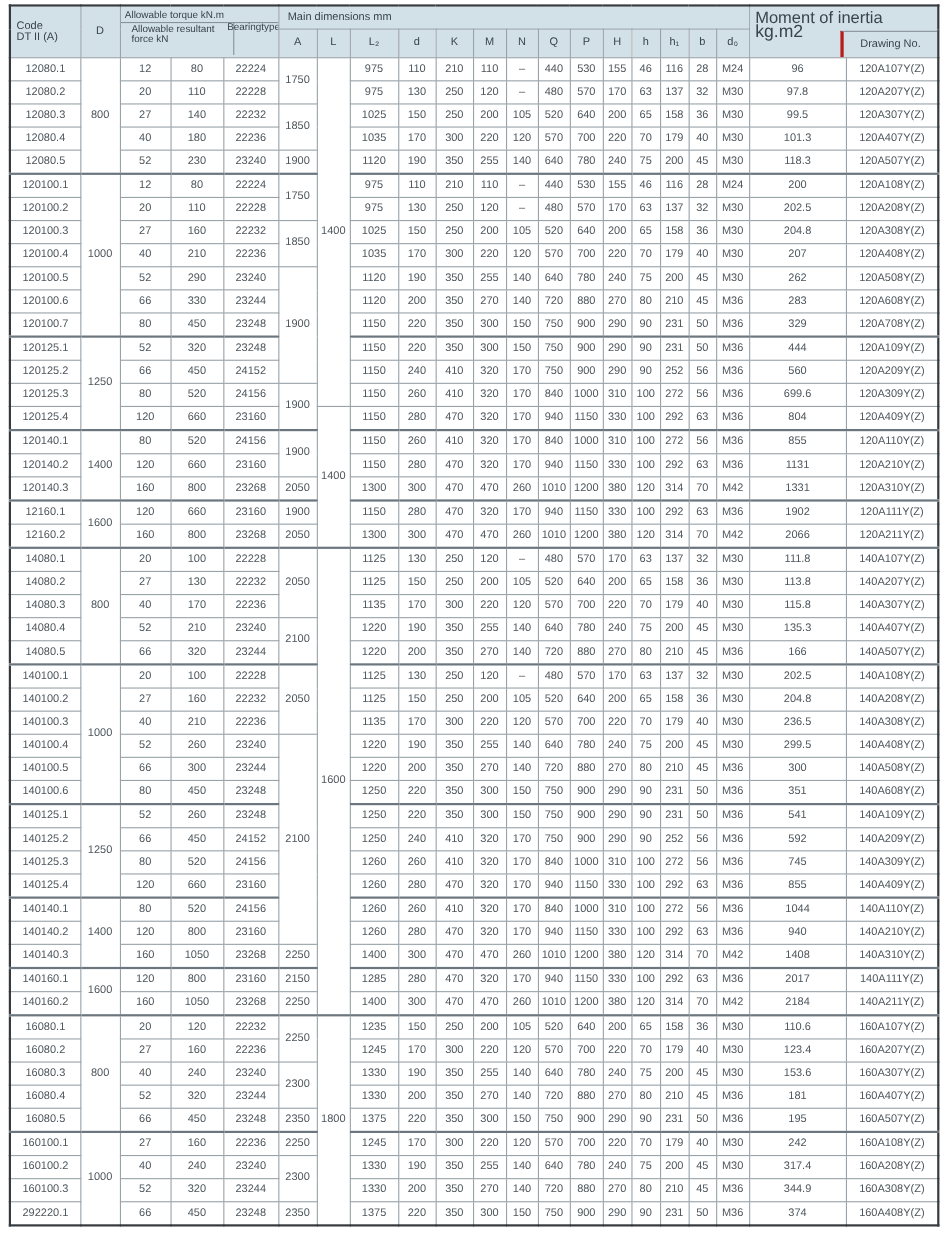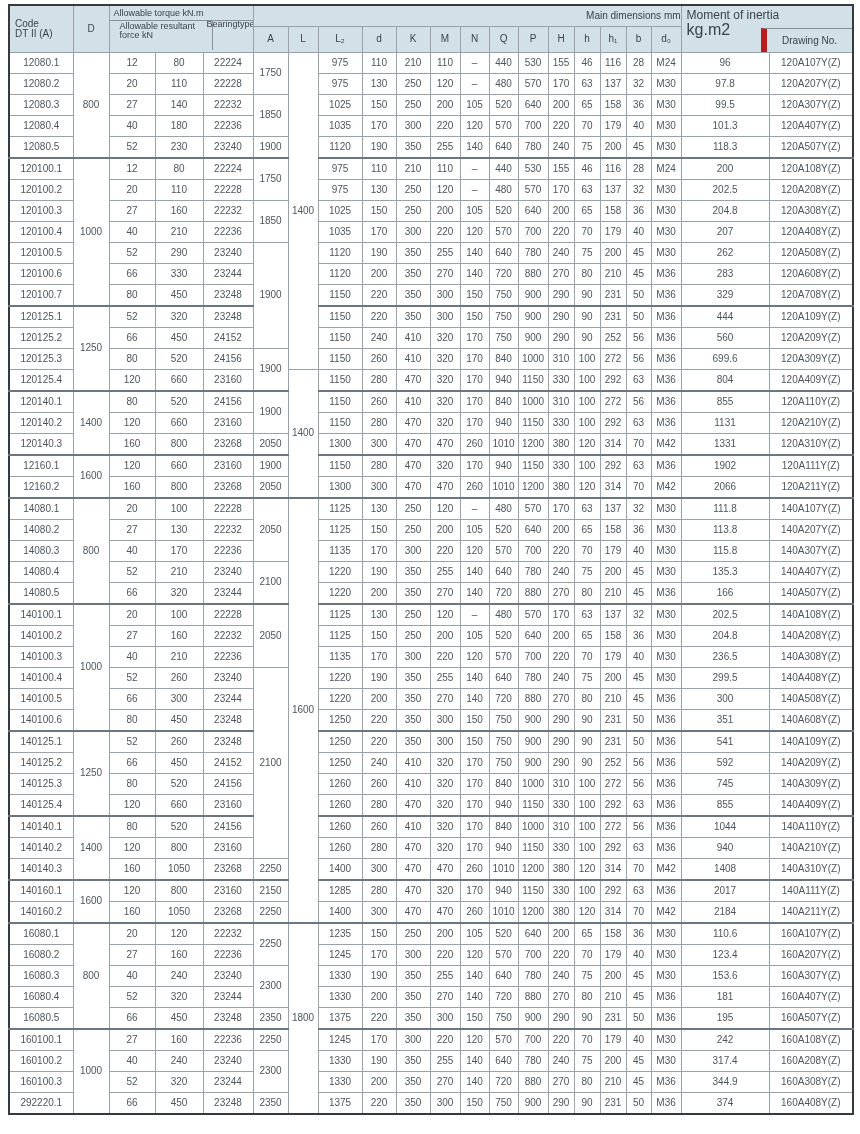--- a/index.html
+++ b/index.html
@@ -7,36 +7,36 @@
   .page{padding:4px 6px 0 8px;}
   .unit{height:15px;text-align:right;font-size:11px;color:#2e2e2e;padding:1px 2px 2px 0;}
   table{border-collapse:collapse;table-layout:fixed;width:846px;border:2px solid #343a3e;}
   th,td{border:1px solid #98a2a8;font-size:10px;color:#4d565c;text-align:center;vertical-align:middle;
         padding:0;height:20px;line-height:1.05;overflow:hidden;white-space:nowrap;}
   thead th{background:#d2e0e8;color:#39444a;font-weight:normal;}
   tr.hr1 th{height:20px;}
   tr.hr2 th{height:25px;}
   th.code-h{text-align:left;padding-left:5px;margin-left:47px;}
   th.code-h span{display:block;}
-  th.main-h{text-align:right;padding-left:24px;}
+  th.main-h{text-align:left;padding-left:8px;}
   th.stair-h{padding:0;position:relative;}
   .stair{position:absolute;inset:0;}
   .stair .b1{position:absolute;left:0;right:0;top:0;height:14px;border-bottom:1px solid #87929a;
              font-size:9px;text-align:left;padding-left:4px;line-height:14px;}
   .stair .b2{position:absolute;left:4px;top:14px;bottom:2px;width:92px;border-right:1px solid #87929a;
              font-size:9px;text-align:left;padding:2px 0 0 6px;}
   .stair .b2 span{display:block;}
   .stair .b3{position:absolute;right:0;top:14px;bottom:0;width:47px;font-size:9px;
              display:flex;flex-direction:row;justify-content:center;align-items:flex-start;padding-left:3px;box-sizing:border-box;}
   .stair .b3 span{display:block;}
   th.inertia-h{padding:0;position:relative;}
   .inwrap{position:absolute;inset:0;text-align:left;}
-  .inwrap .l1{position:absolute;left:5px;top:3px;font-size:12px;}
+  .inwrap .l1{position:absolute;left:5px;top:3px;font-size:15px;}
   .inwrap .l2{position:absolute;left:5px;top:16px;font-size:16px;}
-  .inwrap .dwg{position:absolute;right:0;bottom:0;width:85px;height:23px;border-left:6px solid #b91c1c;
+  .inwrap .dwg{position:absolute;right:0;bottom:0;width:85px;height:23px;border-left:3px solid #b91c1c;
                border-top:1px solid #87929a;font-size:10px;line-height:23px;text-align:center;}
   tbody tr.gb td{border-top:2px solid #6b767e;}
 </style>
 </head>
 <body>
 
 <div class="page">
   <table>
     <colgroup id="cols">
         <col style="width: 64px;">

